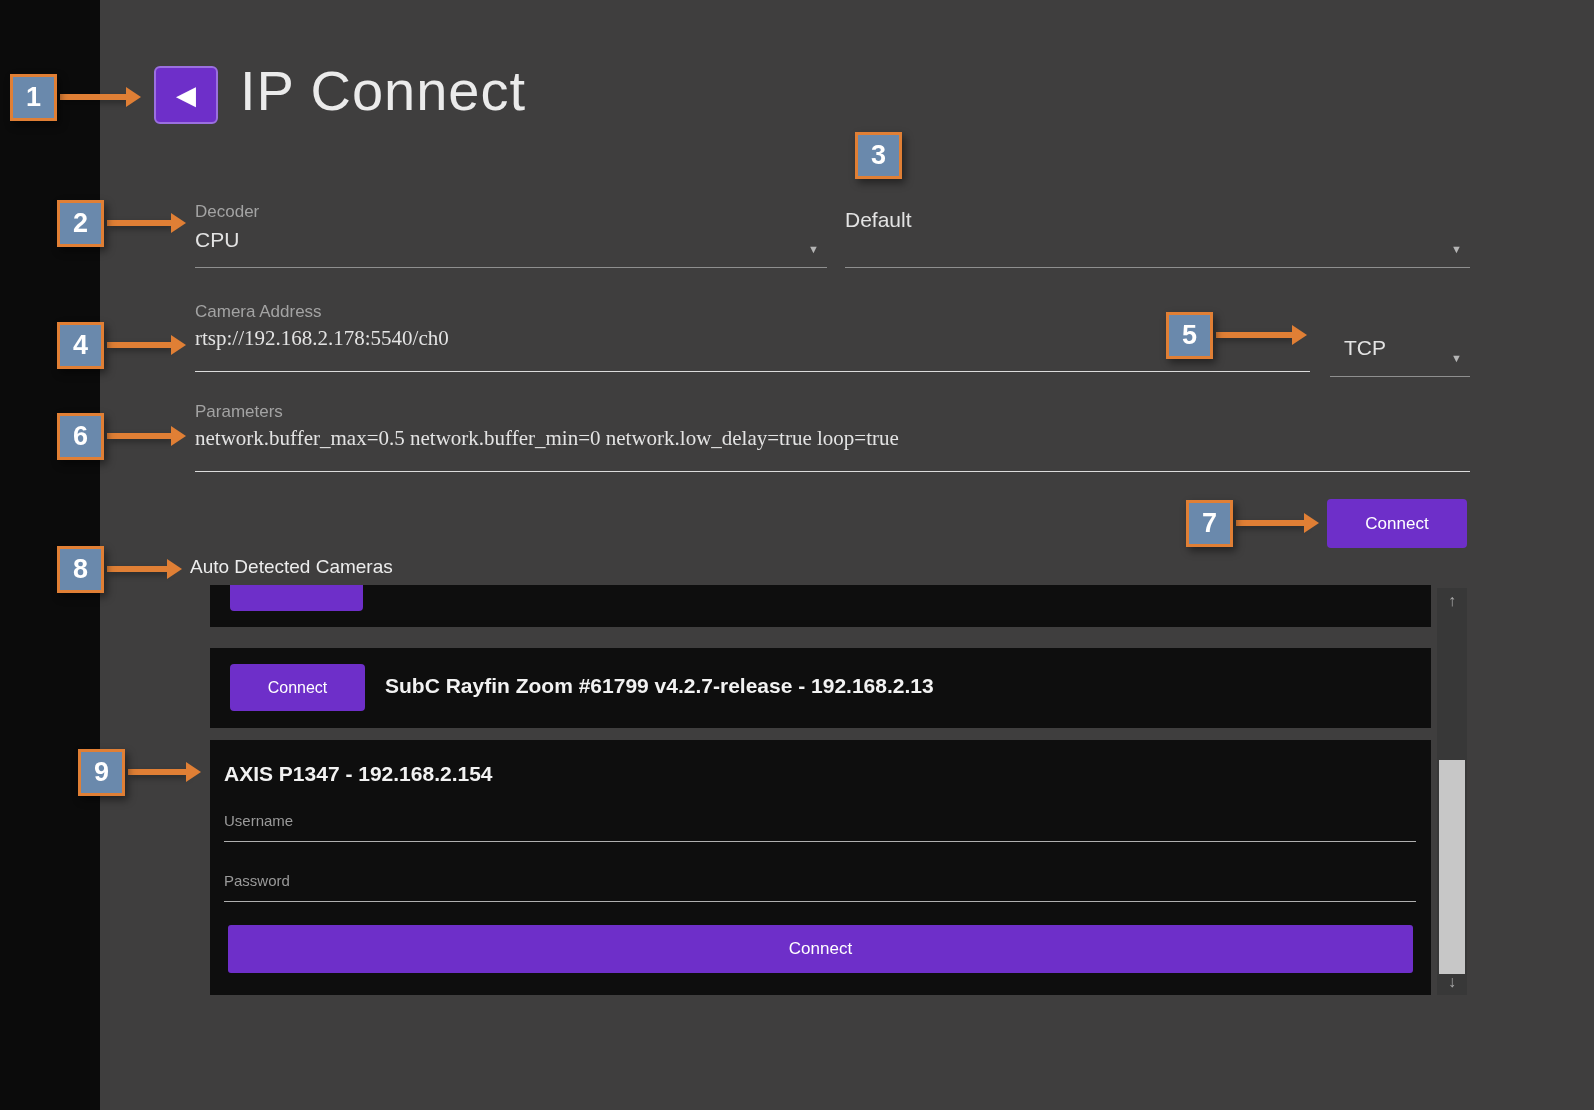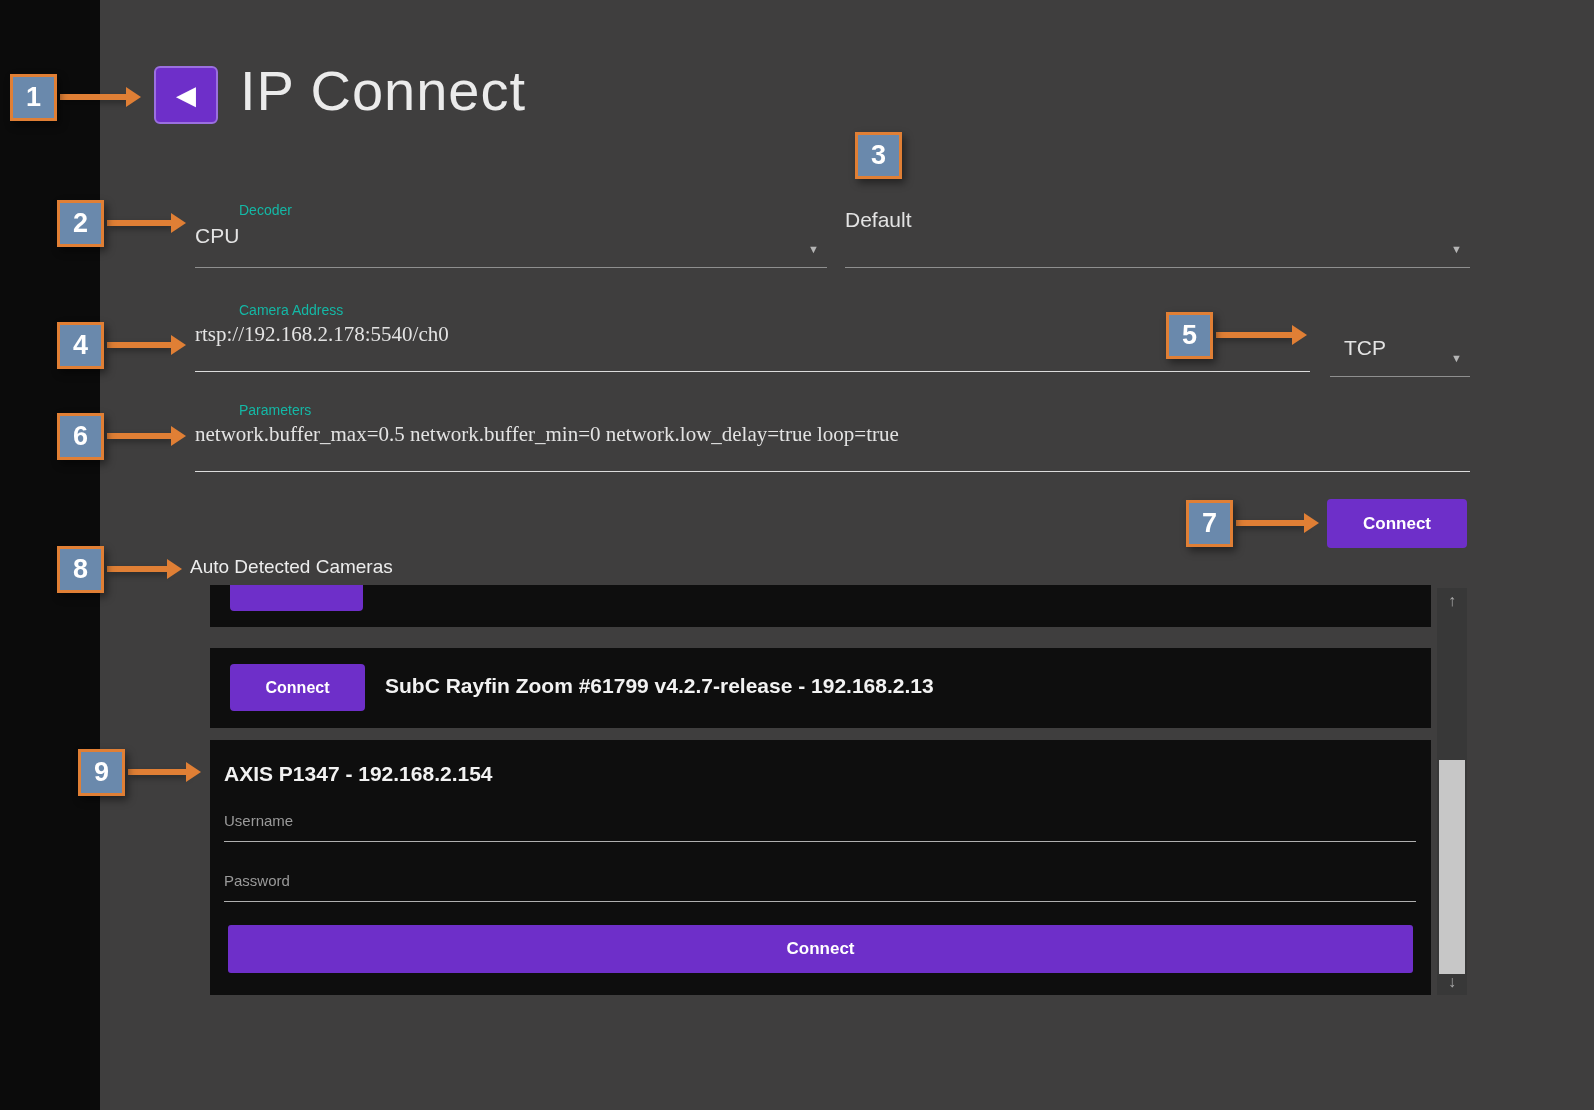--- a/index.html
+++ b/index.html
@@ -26,21 +26,21 @@
   }
   .back-btn .glyph { color:#ffffff; font-size:26px; line-height:1; }
   .page-title {
     left:240px; top:58px;
     font-size:56px; font-weight:300; letter-spacing:1px; color:#ebebeb;
     white-space:nowrap;
   }
 
   
   .field { position:absolute; }
-  .flabel { font-size:14px; color:#14b8a6;margin-left:44px; }
+  .flabel { font-size:17px; color:#a3a3a3; }
   .fvalue { font-size:21px; color:#e3e3e3; margin-top:6px; white-space:nowrap; }
   .underline { border-bottom:1px solid #8f8f8f; }
   .underline-bright { border-bottom:1px solid #dcdcdc; }
   .chevron { position:absolute; right:8px; bottom:12px; font-size:11px; color:#b5b5b5; }
 
   #field-decoder   { left:195px; top:202px; width:632px;  height:66px; }
   #field-framerate { left:845px; top:202px; width:625px;  height:66px; }
   #field-address   { left:195px; top:302px; width:1115px; height:70px; }
   #field-protocol  { left:1330px; top:307px; width:140px; height:70px; display:flex; align-items:flex-end; padding-bottom:16px; }
   #field-protocol .fvalue { margin:0 0 0 14px; }
@@ -54,21 +54,20 @@
   }
   .text-input::placeholder { color:#9a9a9a; }
 
   
   .btn {
     background:var(--accent, #6e2fc9);
     border:none; border-radius:4px;
     color:#ffffff; font-family:"Liberation Sans", sans-serif;
     display:flex; align-items:center; justify-content:center;
     cursor:pointer;
-    font-weight:bold;
   }
   #connect-main { left:1327px; top:499px; width:140px; height:49px; font-size:17px; }
 
   
   .auto-heading { left:190px; top:556px; font-size:19px; color:#ececec; }
 
   .cam-row { position:absolute; background:var(--row-background, #0e0e0e); }
   #row-partial { left:210px; top:585px; width:1221px; height:42px; overflow:hidden; }
   #row-partial .partial-btn { position:absolute; left:20px; top:-18px; width:133px; height:44px; }
 

